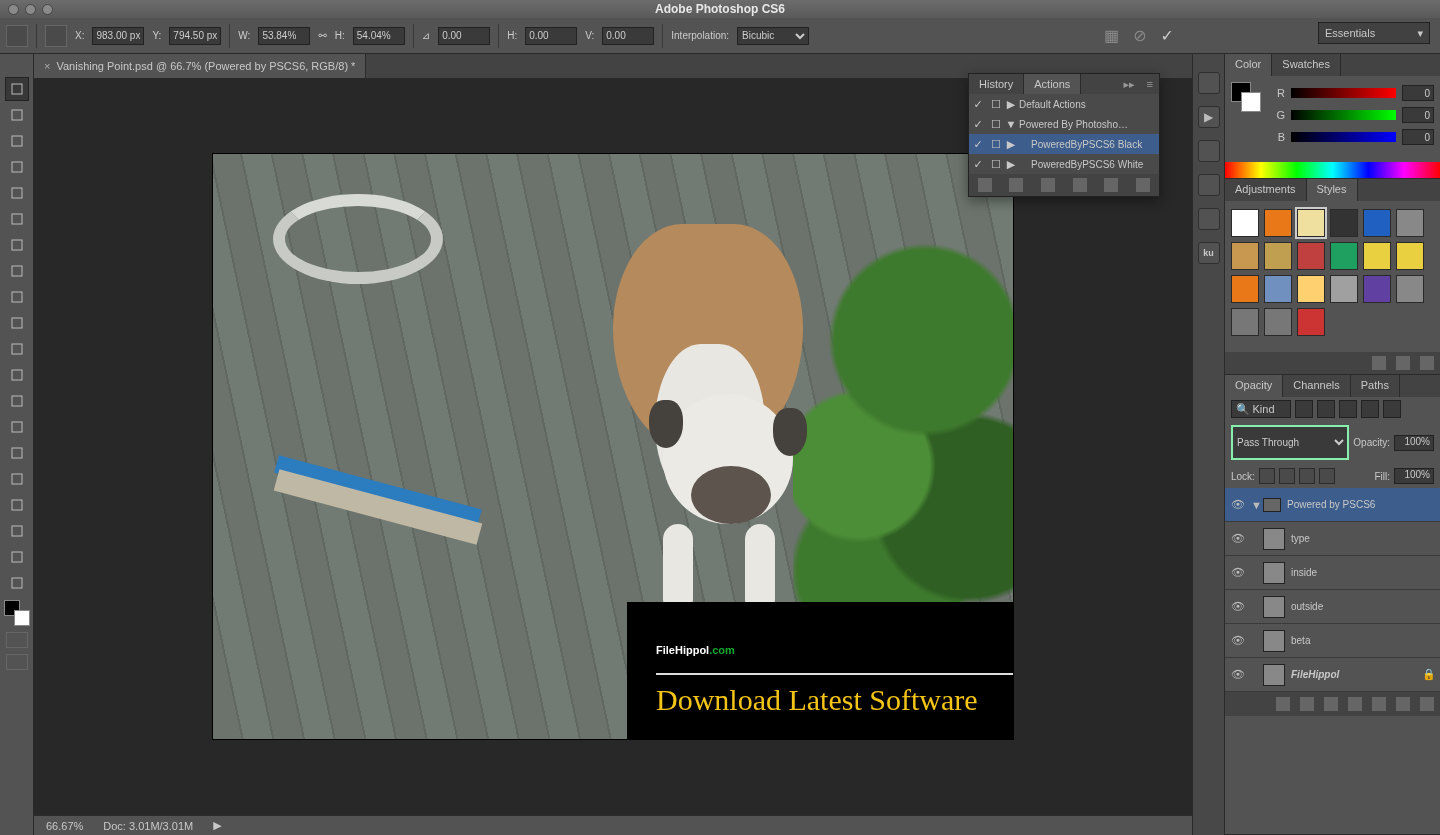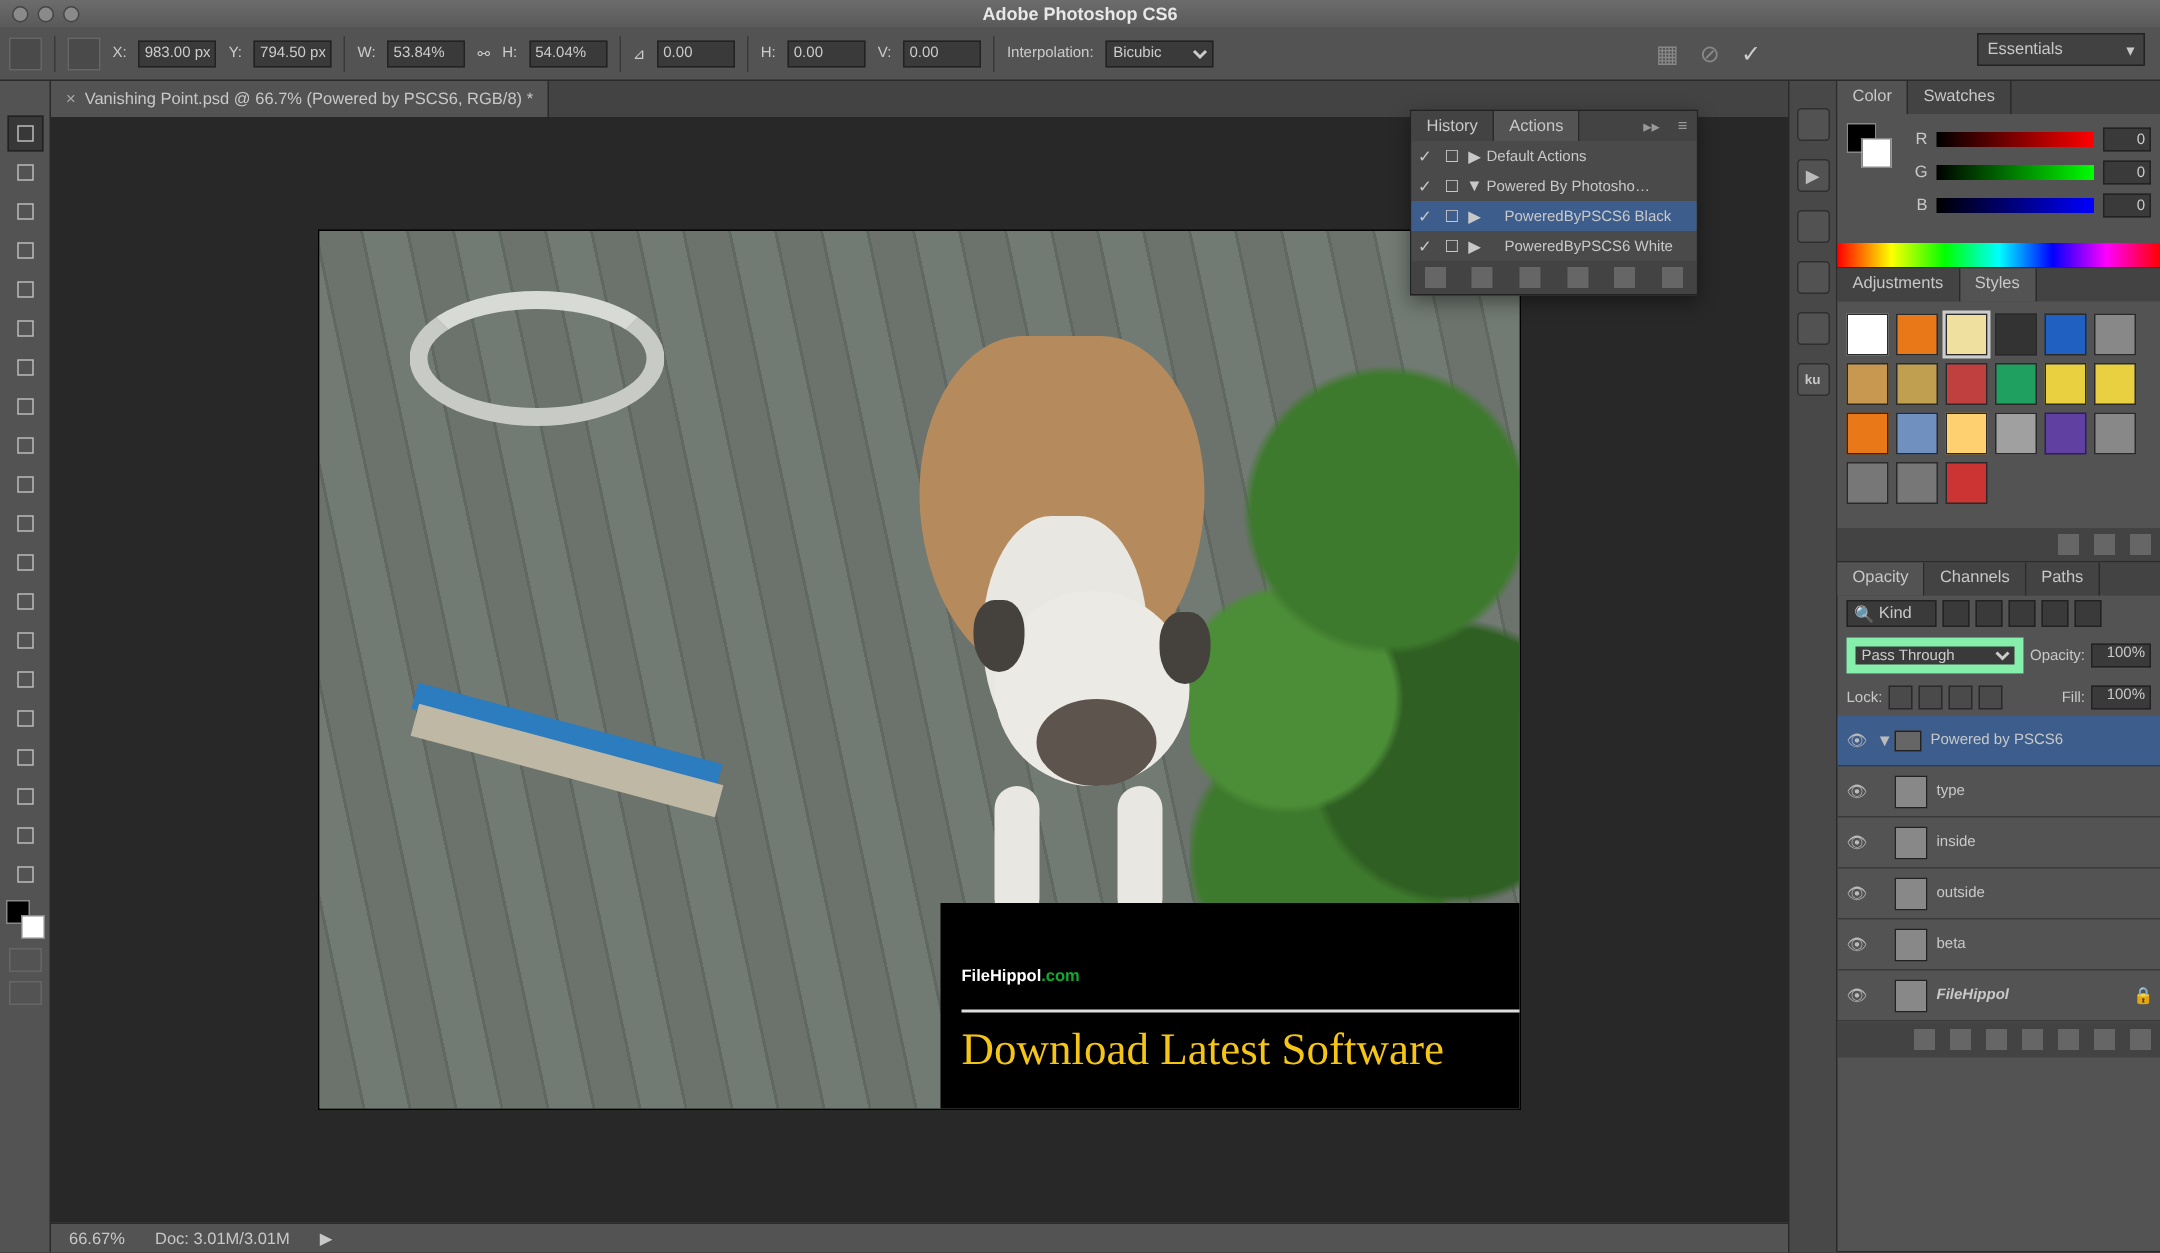--- a/index.html
+++ b/index.html
@@ -53,21 +53,21 @@
 .dog .ear.r { left:170px; top:184px; }
 .dog .muzzle { position:absolute; left:88px; top:242px; width:80px; height:58px; background:#5d544e; border-radius:50%; }
 .dog .leg { position:absolute; width:30px; height:90px; background:#e9e7e2; border-radius:16px; }
 .dog .leg.l { left:60px; top:300px; }
 .dog .leg.r { left:142px; top:300px; }
 .leaves { position:absolute; right:0; top:60px; width:220px; height:420px; background:radial-gradient(circle at 60% 30%,#3e7a2d 0 28%,transparent 30%),radial-gradient(circle at 30% 60%,#4c8d37 0 24%,transparent 26%),radial-gradient(circle at 80% 70%,#2f5f23 0 26%,transparent 28%),radial-gradient(circle at 40% 85%,#3e7a2d 0 22%,transparent 24%); }
 .hose { position:absolute; left:60px; top:40px; width:170px; height:90px; border-radius:50%; border:12px solid #c8cac6; border-top-color:#d8dad6; }
 .brush { position:absolute; left:60px; top:328px; width:220px; height:50px; }
 .brush .head { width:210px; height:18px; background:#2c7cc0; transform:rotate(15deg); }
 .brush .brist { width:210px; height:22px; background:#bfb8a4; transform:rotate(15deg); margin-top:-4px; }
-.banner { position:absolute; left:414px; top:448px; width:474px; height:154px; background:#000; padding:10px 14px; }
+.banner { position:absolute; left:414px; top:448px; width:474px; height:154px; background:#000; padding:10px 29px; }
 .banner .l1 { font-family:"Times New Roman",serif; font-size:46px; font-weight:bold; }
 .banner .l1 .a { color:#fff; } .banner .l1 .b { color:#12a92e; }
 .banner hr { border:none; border-top:2px solid #ddd; margin:8px 0; }
 .banner .l2 { font-family:"Times New Roman",serif; font-size:30px; color:#f4c416; }
 
 .statusbar { height:20px; background:#535353; border-top:1px solid #2a2a2a; display:flex; align-items:center; padding:0 12px; gap:20px; }
 .bottom-tabs { height:20px; background:#4a4a4a; display:flex; align-items:center; }
 .bottom-tabs .bt { padding:3px 10px; background:#555; border-right:1px solid #2a2a2a; }
 .bottom-tabs .bt.active { background:#434343; }
 
@@ -104,40 +104,40 @@
 .style-sw { width:28px; height:28px; border:1px solid #2a2a2a; }
 .style-sw.sel { outline:2px solid #ccc; }
 .panel-icons { height:22px; background:#434343; display:flex; justify-content:flex-end; gap:10px; padding:0 6px; align-items:center; }
 .panel-icons span { width:14px; height:14px; display:inline-block; background:#666; }
 
 
 .layers-top { display:flex; align-items:center; gap:4px; padding:4px 6px; height:24px; }
 .layers-top .kind { flex:0 0 60px; height:18px; background:#3a3a3a; border:1px solid #222; display:flex; align-items:center; padding:0 4px; font-size:10px; }
 .layers-top .filt { width:18px; height:18px; background:#3a3a3a; border:1px solid #222; }
 .mode-row, .lock-row { display:flex; align-items:center; gap:4px; padding:4px 6px; }
-.mode-row select { flex:1; height:24px; background:#3a3a3a; border:6px solid #86efac; color:#ccc; font-size:10px; }
+.mode-row select { flex:1; height:35px; background:#3a3a3a; border:2px solid #86efac; color:#ccc; font-size:10px; }
 .mode-row .op-l, .lock-row .fl-l { font-size:10px; }
 .mode-row .val, .lock-row .val { width:40px; height:16px; background:#3a3a3a; border:1px solid #222; text-align:right; padding-right:3px; font-size:10px; }
 .lock-row .locks { display:flex; gap:4px; }
 .lock-row .locks span { width:16px; height:16px; background:#4a4a4a; border:1px solid #2a2a2a; }
 .layer-list { max-height:228px; overflow:auto; }
 .layer { display:flex; align-items:center; height:34px; border-bottom:1px solid #3a3a3a; }
 .layer .eye { width:26px; text-align:center; color:#bbb; }
 .layer .indent { width:12px; }
 .layer .twirl { width:12px; color:#bbb; }
 .layer .thumb { width:22px; height:22px; background:#888; border:1px solid #222; margin-right:6px; }
 .layer .nm { flex:1; font-size:10px; }
 .layer .lock { width:18px; color:#999; }
 .layer.sel { background:#3d5e8c; }
 .layer.bg .nm { font-style:italic; font-weight:bold; }
 .layers-bottom { height:24px; background:#434343; display:flex; justify-content:flex-end; gap:10px; padding:0 6px; align-items:center; }
 .layers-bottom span { width:14px; height:14px; background:#666; }
 
 
-.actions { position:absolute; left:940px; top:73px; width:192px; background:#535353; border:1px solid #222; box-shadow:0 4px 12px rgba(0,0,0,.4); }
+.actions { position:absolute; left:968px; top:73px; width:192px; background:#535353; border:1px solid #222; box-shadow:0 4px 12px rgba(0,0,0,.4); }
 .actions .tabs { height:20px; }
 .act-body { background:#4a4a4a; }
 .act-row { display:flex; align-items:center; height:20px; }
 .act-row .chk, .act-row .box { width:18px; text-align:center; }
 .act-row .tw { width:12px; text-align:center; }
 .act-row .nm { flex:1; font-size:10px; padding-left:2px; white-space:nowrap; overflow:hidden; text-overflow:ellipsis; }
 .act-row.sel { background:#3d5e8c; }
 .act-row.indent1 .nm { padding-left:14px; }
 .act-foot { height:22px; background:#434343; display:flex; justify-content:space-around; align-items:center; }
 .act-foot span { width:14px; height:14px; background:#666; }

